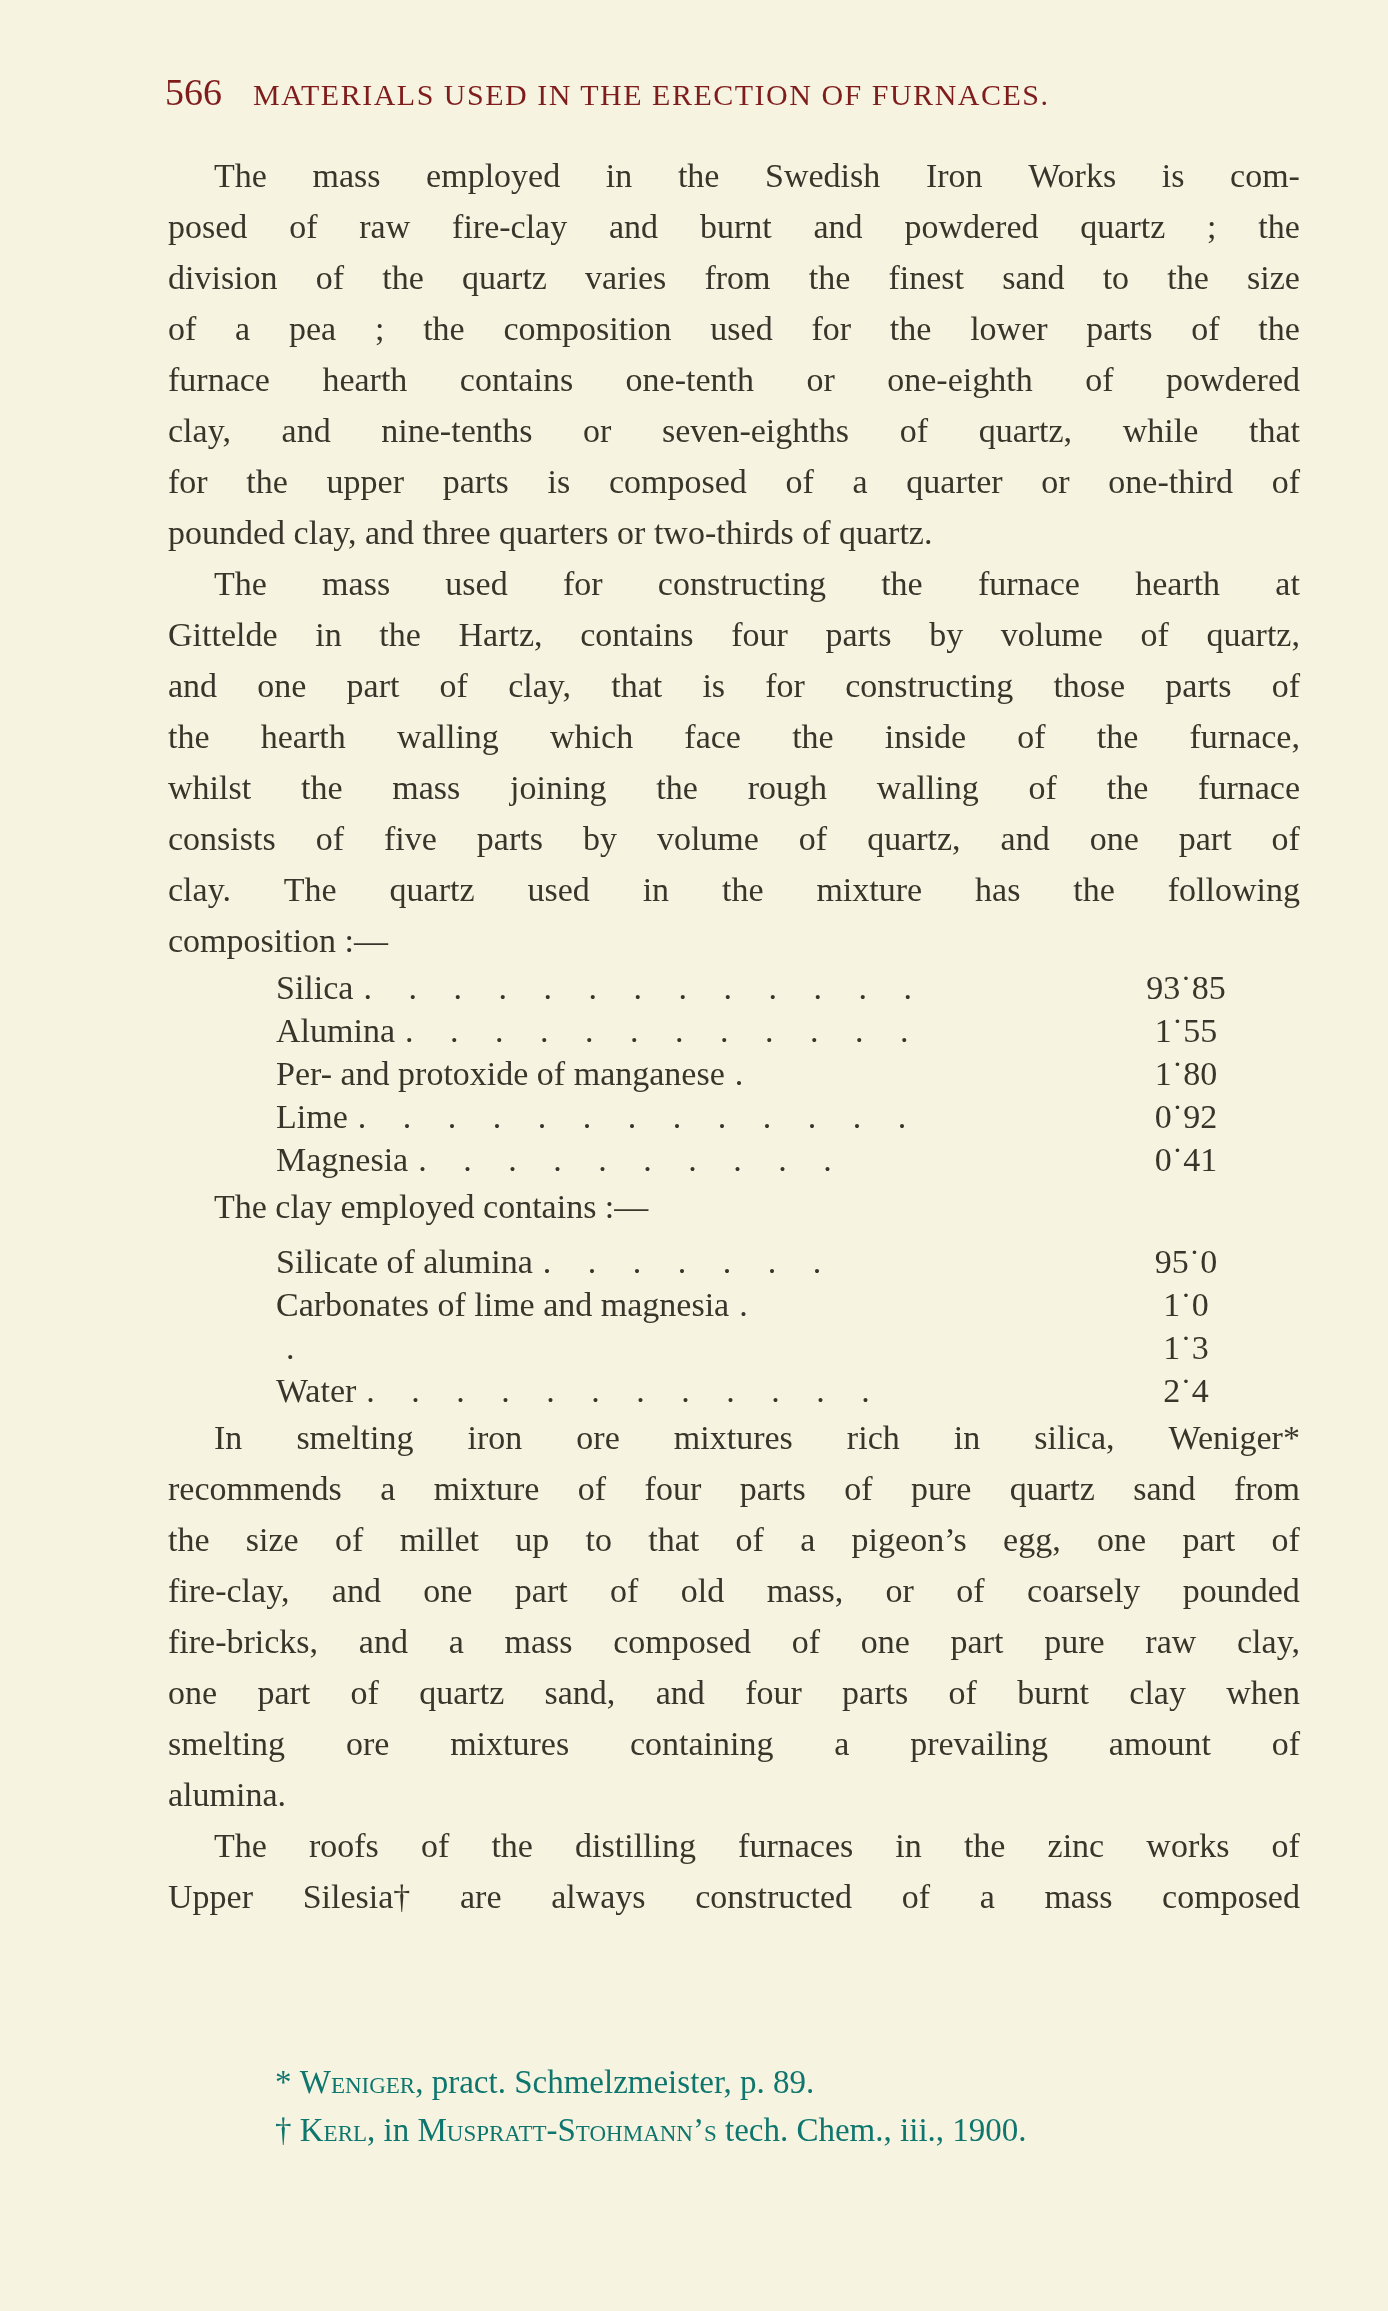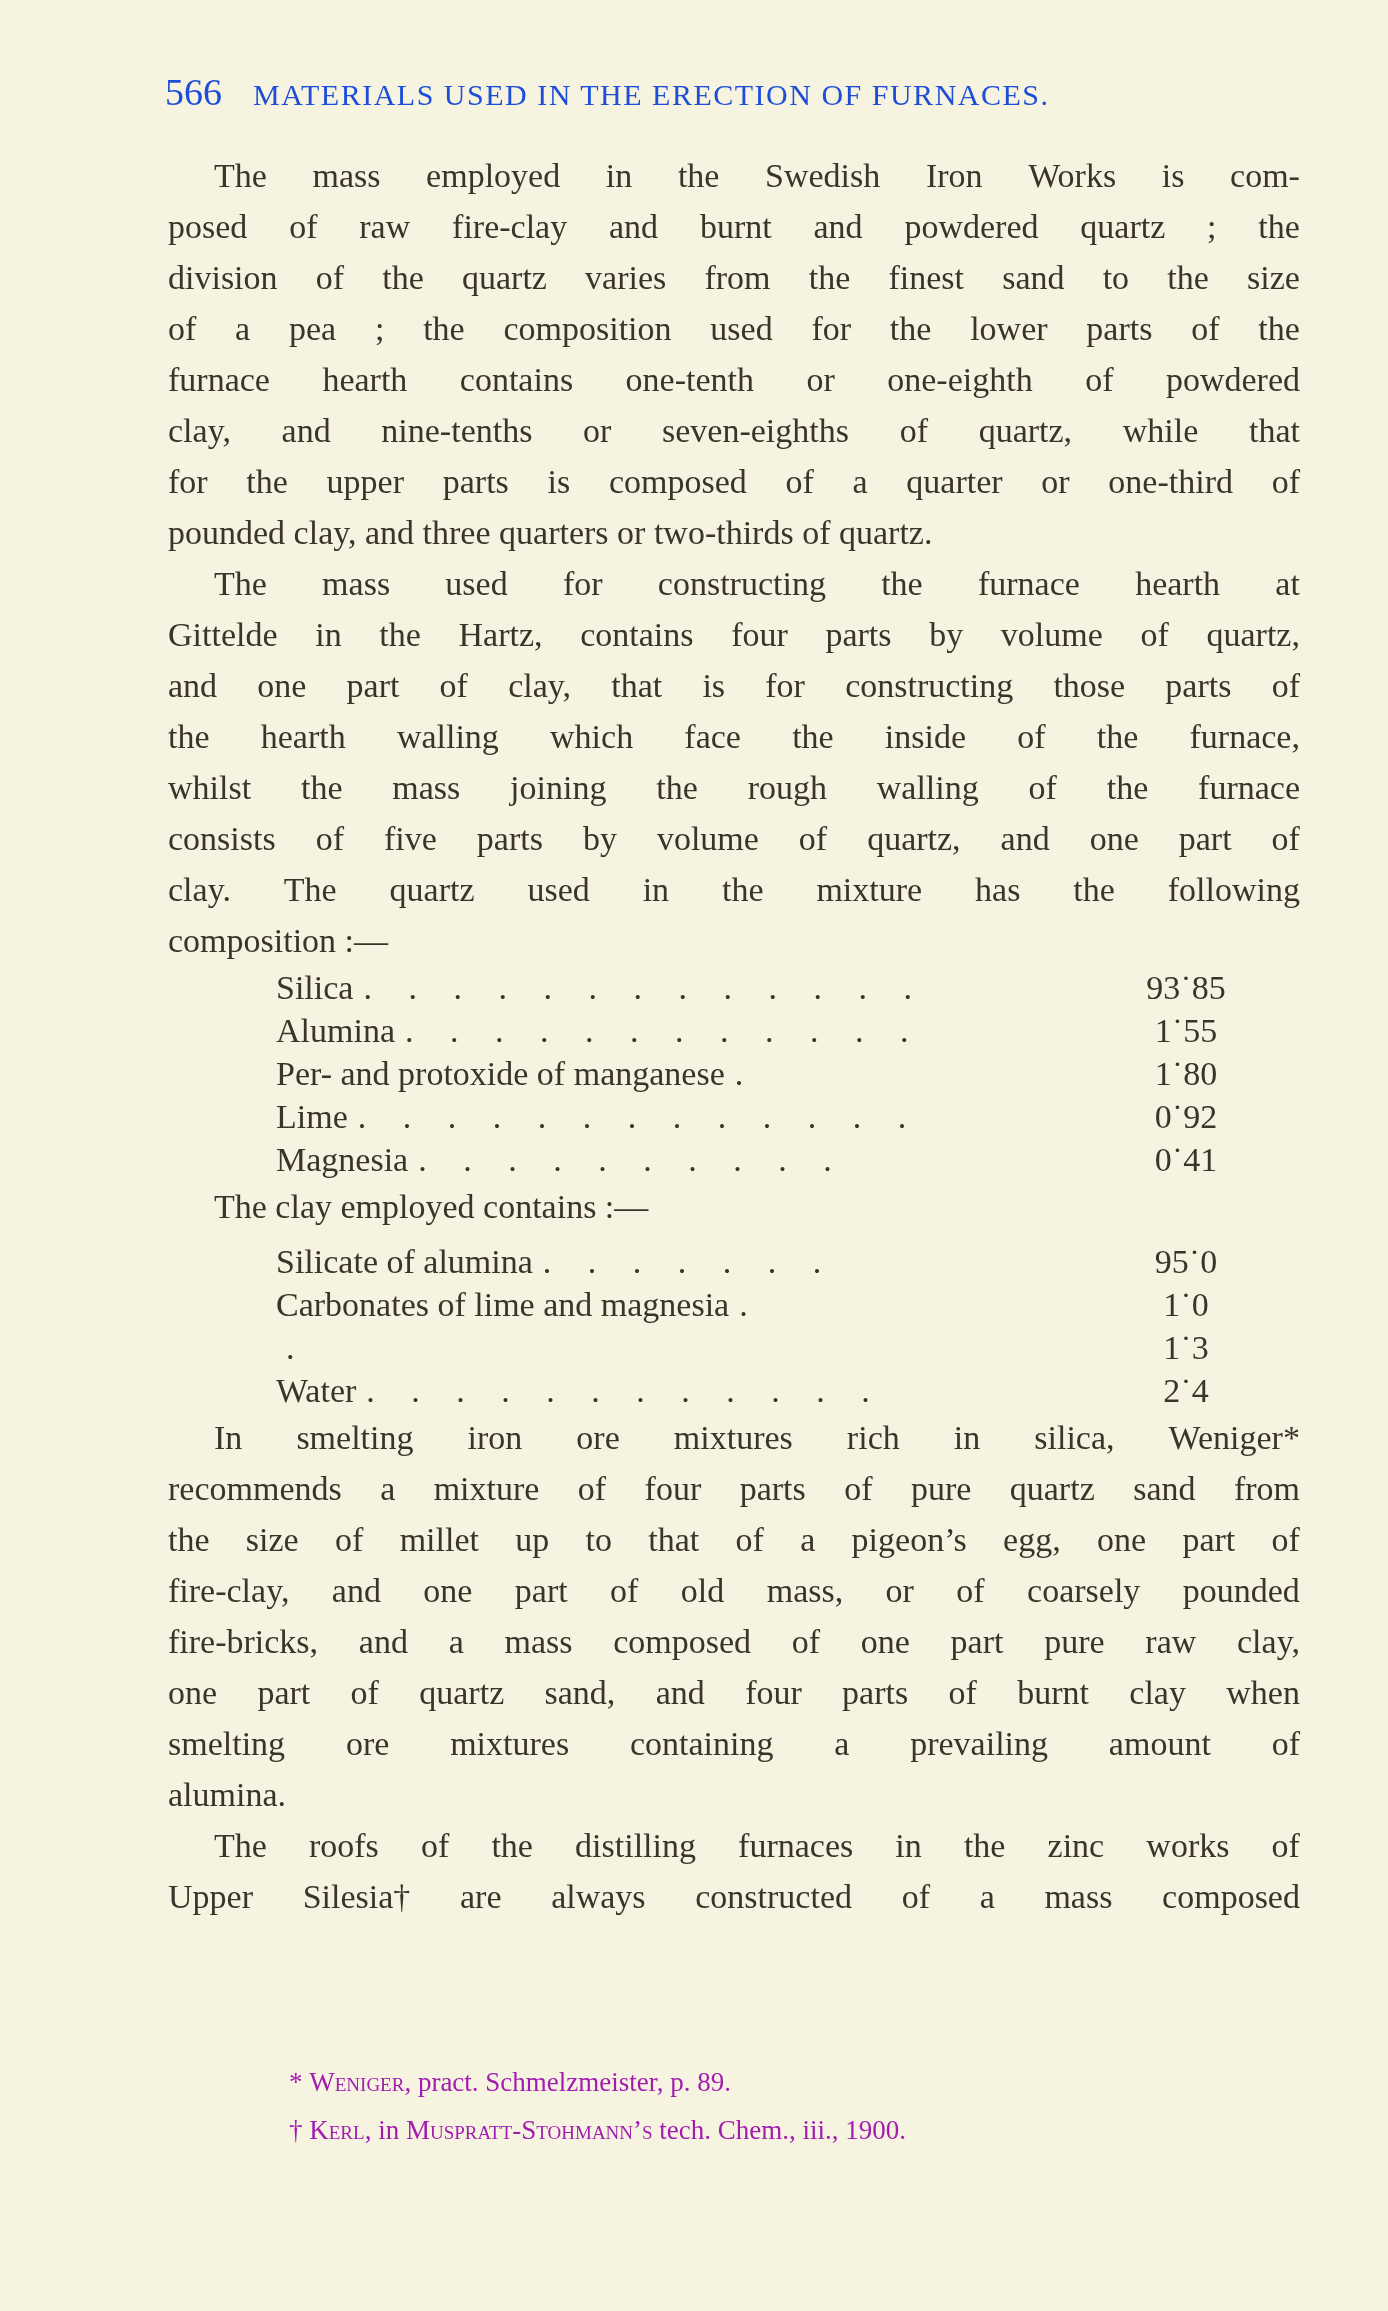--- a/index.html
+++ b/index.html
@@ -6,40 +6,40 @@
     body {
       width: 1388px; height: 2311px;
       background: #f7f3e1;
       color: #3a352a;
       font-family: "Liberation Serif", "DejaVu Serif", serif;
       position: relative; overflow: hidden;
     }
     .page { position: absolute; left: 0; top: 0; width: 1388px; height: 2311px; }
     .running-head {
       position: absolute; left: 165px; top: 70px;
-      font-size: 30px; letter-spacing: 1.5px; color: #1d4ed8;
+      font-size: 30px; letter-spacing: 1.5px; color: #7f1d1d;
       white-space: nowrap;
     }
     .running-head .pno { font-size: 38px; margin-right: 22px; letter-spacing: 0; }
     .body-text {
       position: absolute; left: 168px; top: 150px; width: 1132px;
       font-size: 34px; line-height: 51px;
     }
     .line { white-space: nowrap; display: flex; justify-content: space-between; height: 51px; }
     .line.last { justify-content: flex-start; }
     .line .w { display: inline-block; }
     .indent { padding-left: 46px; }
     .table { margin-left: 108px; width: 960px; }
     .trow { display: flex; height: 43px; line-height: 43px; align-items: baseline; }
     .trow .label { white-space: nowrap; }
     .trow .dots { flex: 1; overflow: hidden; white-space: nowrap; letter-spacing: 14px; padding-left: 10px; }
     .trow .val { width: 100px; text-align: center; white-space: nowrap; }
     .footnotes {
-      position: absolute; left: 289px; top: 2058px;
-      font-size: 27px; line-height: 48px; color: #a21caf;
+      position: absolute; left: 275px; top: 2058px;
+      font-size: 33px; line-height: 48px; color: #0f766e;
     }
     .sc { font-variant: small-caps; }
     .gap { height: 8px; }
   </style>
 </head>
 <body>
 
 <div class="page">
   <div class="running-head">
     <span class="pno">566</span>

